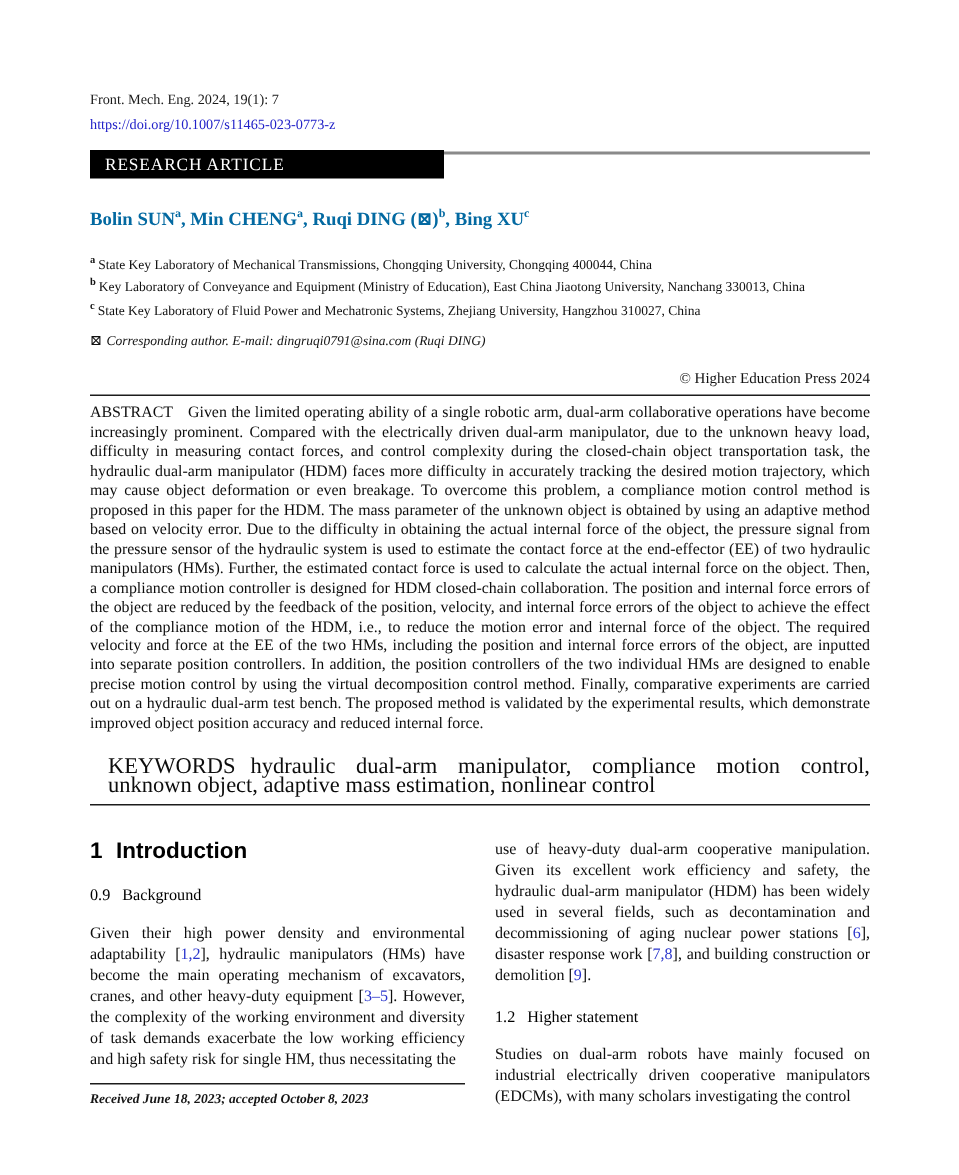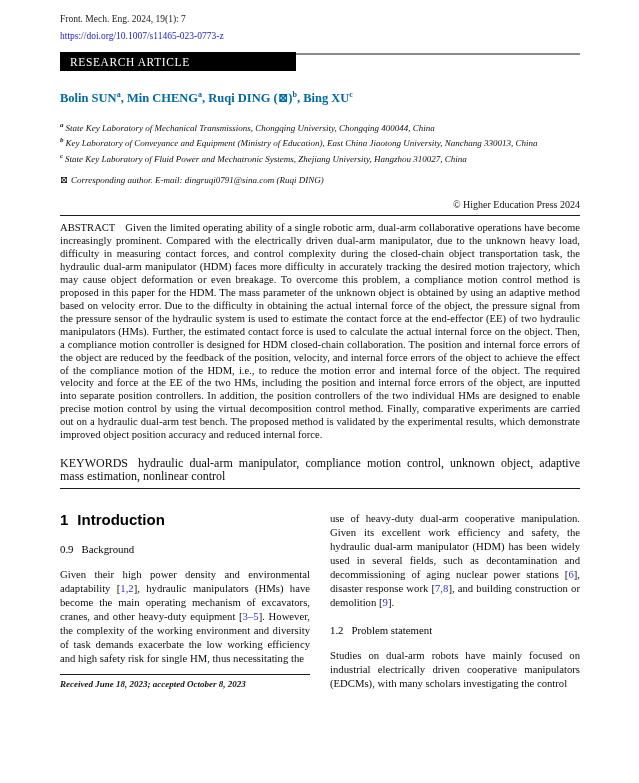--- a/index.html
+++ b/index.html
@@ -6,50 +6,50 @@
   .page{
     position:relative;
     width:639px;height:783px;
     background:#fff;
     overflow:hidden;
     box-sizing:border-box;
     padding:13px 59px 0 60px;
     font-family:"Liberation Serif","DejaVu Serif",serif;
     color:#111;
   }
-  .journal-ref{font-size:9.5px;line-height:12px;color:#1a1a1a;}
+  .journal-ref{font-size:9.5px;line-height:12px;color:#1a1a1a;margin-top:48px;}
   .doi-link{font-size:9.5px;line-height:12px;color:var(--link-blue,#2020c8);text-decoration:none;display:inline-block;}
   .banner-row{display:flex;align-items:flex-start;margin-top:9px;height:19px;}
   .banner-box{
     background:#000;color:#fff;
     width:226px;height:19px;
     padding-left:10px;box-sizing:content-box;
     display:flex;align-items:center;
     font-size:11.5px;letter-spacing:.6px;
   }
   .banner-rule{flex:1;border-top:2px solid #8a8a8a;margin-top:1px;}
   .paper-title{
     margin:27px 0 0 0;
     font-family:"Liberation Sans","DejaVu Sans",sans-serif;
     font-weight:700;font-size:19px;line-height:23.5px;
     letter-spacing:-0.2px;color:#000;
   }
   .authors{margin-top:19px;font-size:12.5px;font-weight:700;color:#0369a1;}
   .authors sup{font-size:8px;font-weight:700;}
   .affiliations{margin-top:13px;}
-  .affil-line{font-size:9px;line-height:12.3px;font-style:italic;color:#111;}
+  .affil-line{font-size:9px;line-height:12.3px;color:#111;}
   .affil-line sup{font-size:7px;margin-right:2px;font-weight:700;}
   .corresponding{margin-top:9px;font-size:9px;font-style:italic;}
   .env-icon{font-style:normal;font-size:9.5px;margin-right:3px;}
   .email-link{color:#111;text-decoration:none;}
   .copyright{margin-top:14px;font-size:10px;text-align:right;color:#111;}
   .rule{border:none;border-top:1.6px solid #1c1c1c;margin:5px 0 0 0;}
   .abstract-p{margin:6px 0 0 0;font-size:10.6px;line-height:12.95px;text-align:justify;color:#0d0d0d;}
   .plabel{font-weight:400;margin-right:10px;}
-  .keywords-p{margin:15px 0 0 0;font-size:12px;line-height:12.95px;text-align:justify;color:#0d0d0d;}
+  .keywords-p{margin:15px 0 0 12px;font-size:15px;line-height:12.95px;text-align:justify;color:#0d0d0d;}
   .columns{display:grid;grid-template-columns:250px 250px;column-gap:20px;margin-top:22px;}
   .h-intro{margin:0;font-family:"Liberation Sans","DejaVu Sans",sans-serif;font-size:15px;font-weight:700;color:#000;}
   .h-intro .num,.h-sub .num{margin-right:9px;}
   .h-sub{margin:15px 0 0 0;font-size:10.8px;font-weight:400;color:#000;}
   .h-sub .num{margin-right:8px;}
   .body-p{margin:12px 0 0 0;font-size:10.7px;line-height:14px;text-align:justify;color:#0d0d0d;}
   .body-p.first{margin-top:0;}
   .cite{color:var(--cite-blue,#2a35cc);}
   .footnote-rule{border:none;border-top:1.4px solid #1c1c1c;margin:9px 0 0 0;width:250px;}
   .received{margin-top:4px;font-size:9px;font-style:italic;font-weight:700;color:#151515;}
@@ -106,20 +106,20 @@
         <span class="num">0.9</span><span>Background</span>
       </h3>
       <p class="body-p">Given their high power density and environmental adaptability [<span class="cite">1,2</span>], hydraulic manipulators (HMs) have become the main operating mechanism of excavators, cranes, and other heavy-duty equipment [<span class="cite">3–5</span>]. However, the complexity of the working environment and diversity of task demands exacerbate the low working efficiency and high safety risk for single HM, thus necessitating the</p>
       <hr class="footnote-rule">
       <div class="received">Received June 18, 2023; accepted October 8, 2023</div>
     </div>
 
     <div class="col-right">
       <p class="body-p first">use of heavy-duty dual-arm cooperative manipulation. Given its excellent work efficiency and safety, the hydraulic dual-arm manipulator (HDM) has been widely used in several fields, such as decontamination and decommissioning of aging nuclear power stations [<span class="cite">6</span>], disaster response work [<span class="cite">7,8</span>], and building construction or demolition [<span class="cite">9</span>].</p>
       <h3 class="h-sub">
-        <span class="num">1.2</span><span>Problem statement</span>
+        <span class="num">1.2</span><span>Higher statement</span>
       </h3>
       <p class="body-p">Studies on dual-arm robots have mainly focused on industrial electrically driven cooperative manipulators (EDCMs), with many scholars investigating the control</p>
     </div>
 
   </div>
 
 </div>
 
 </body></html>

